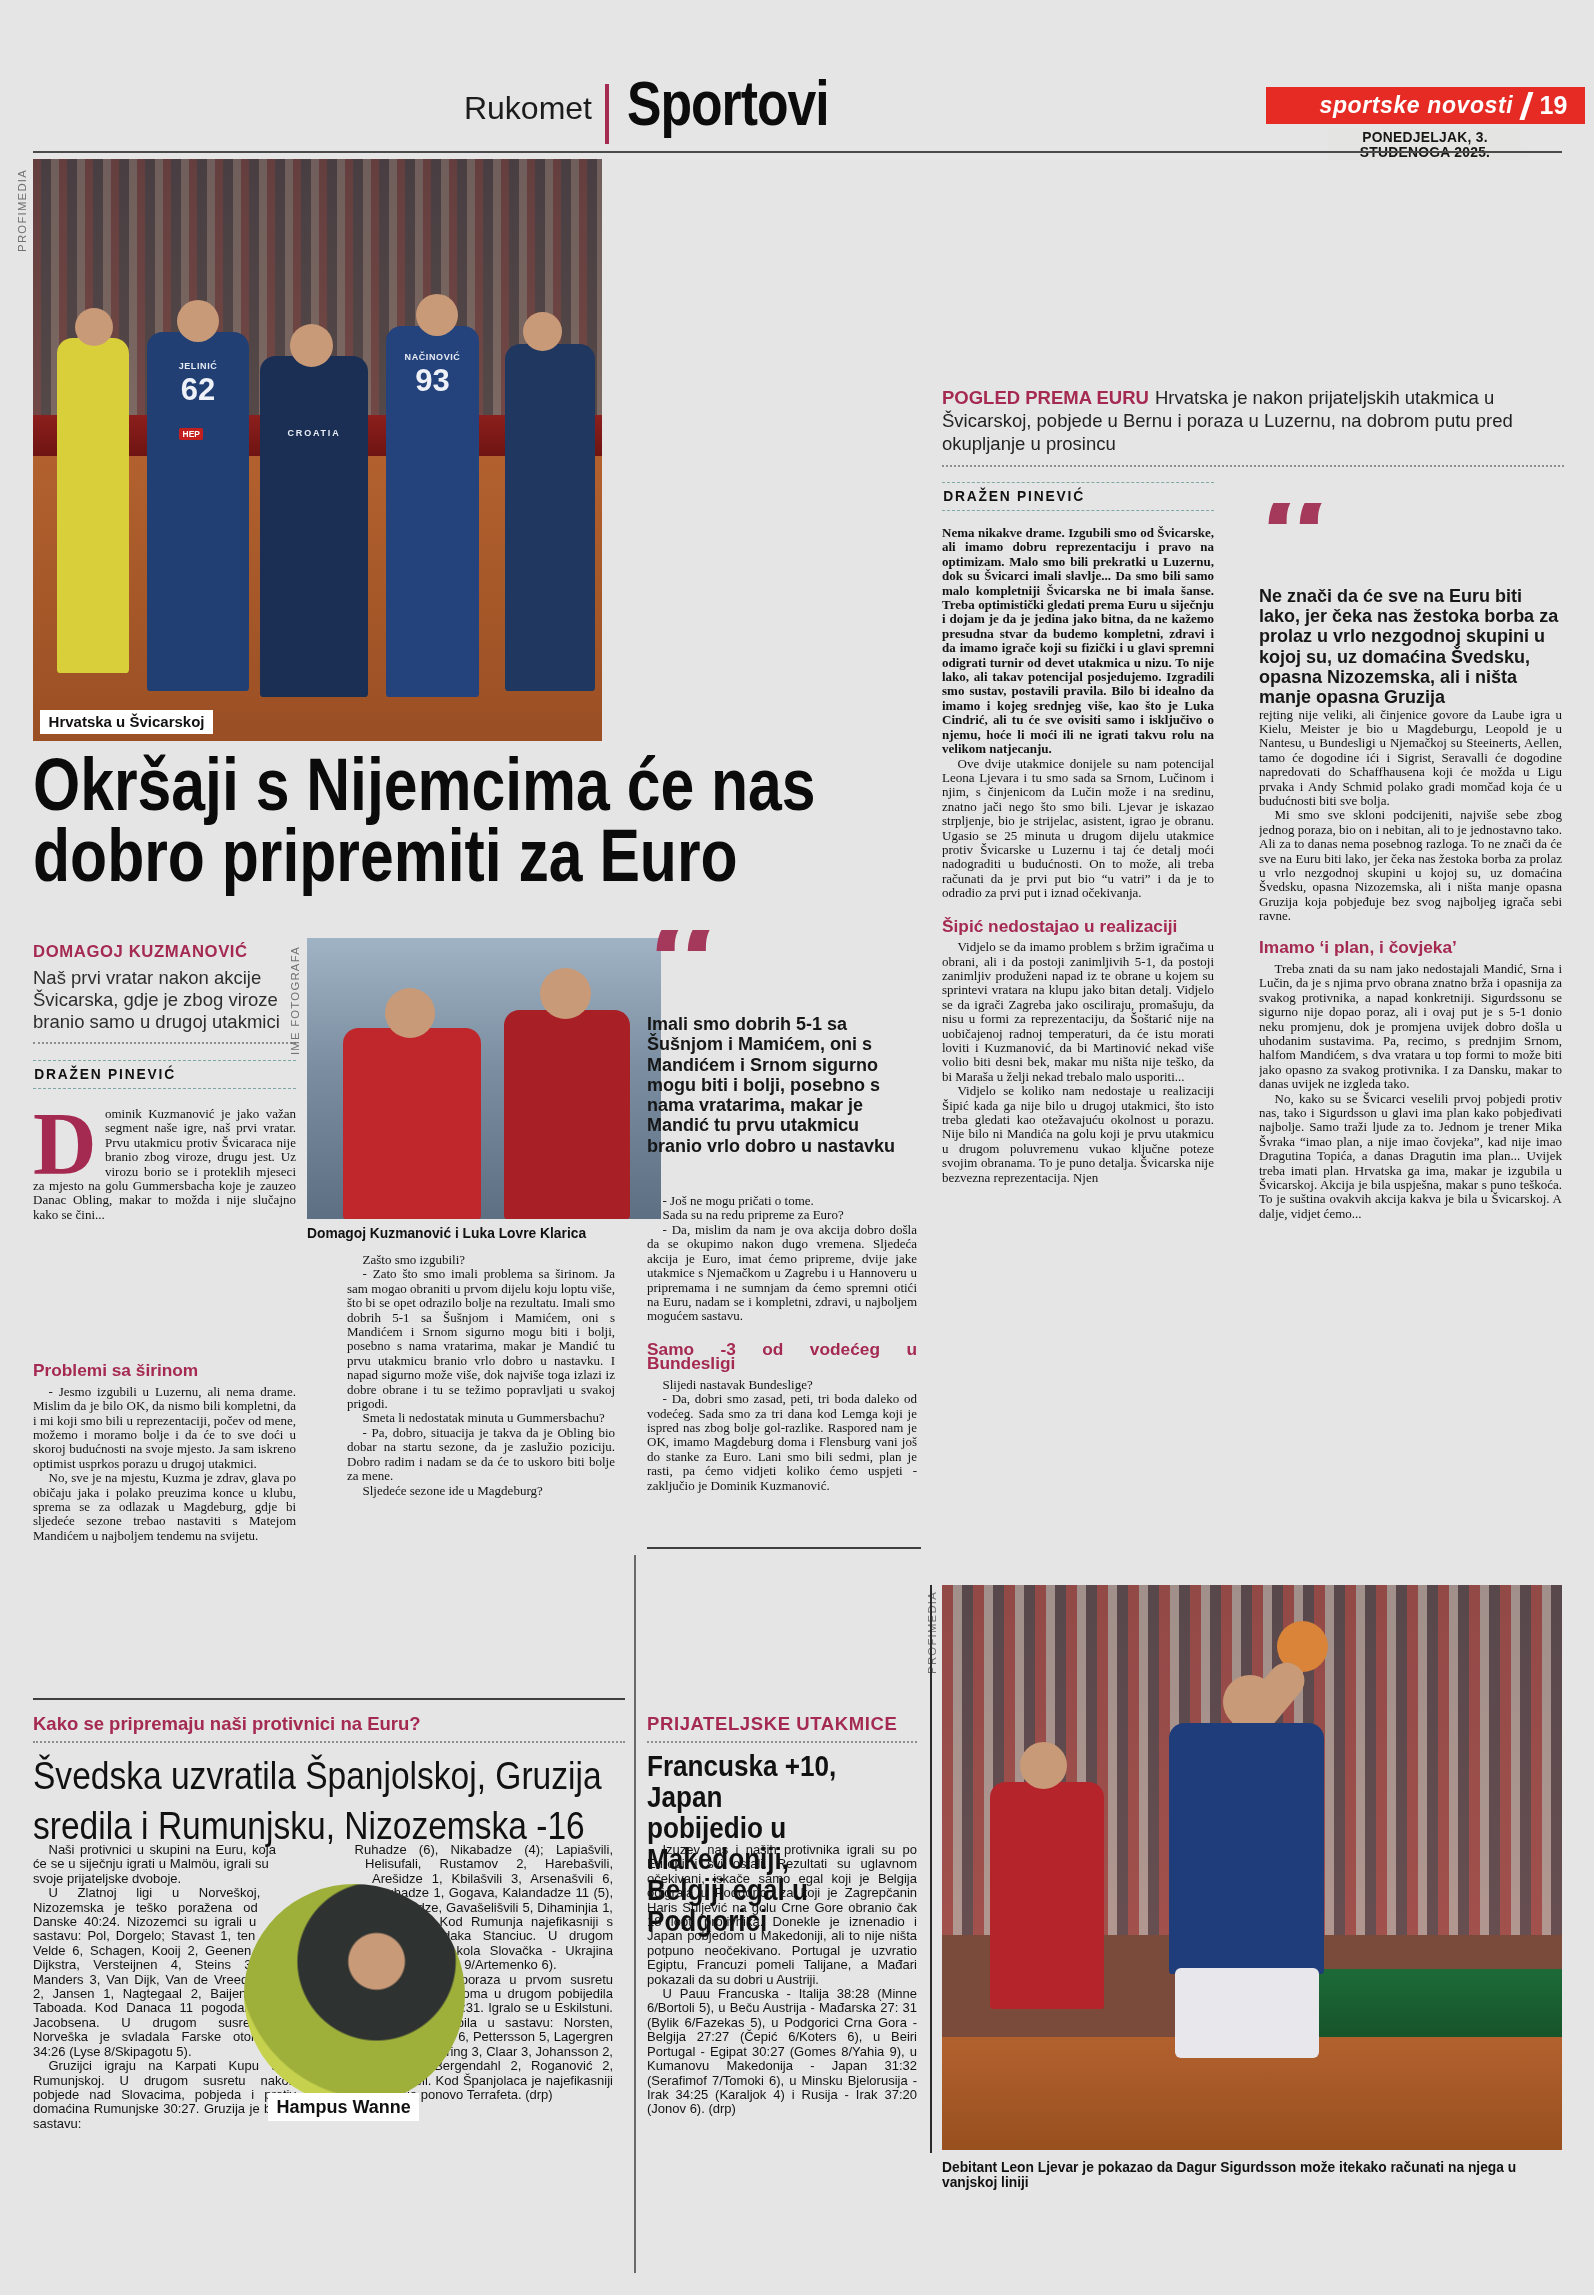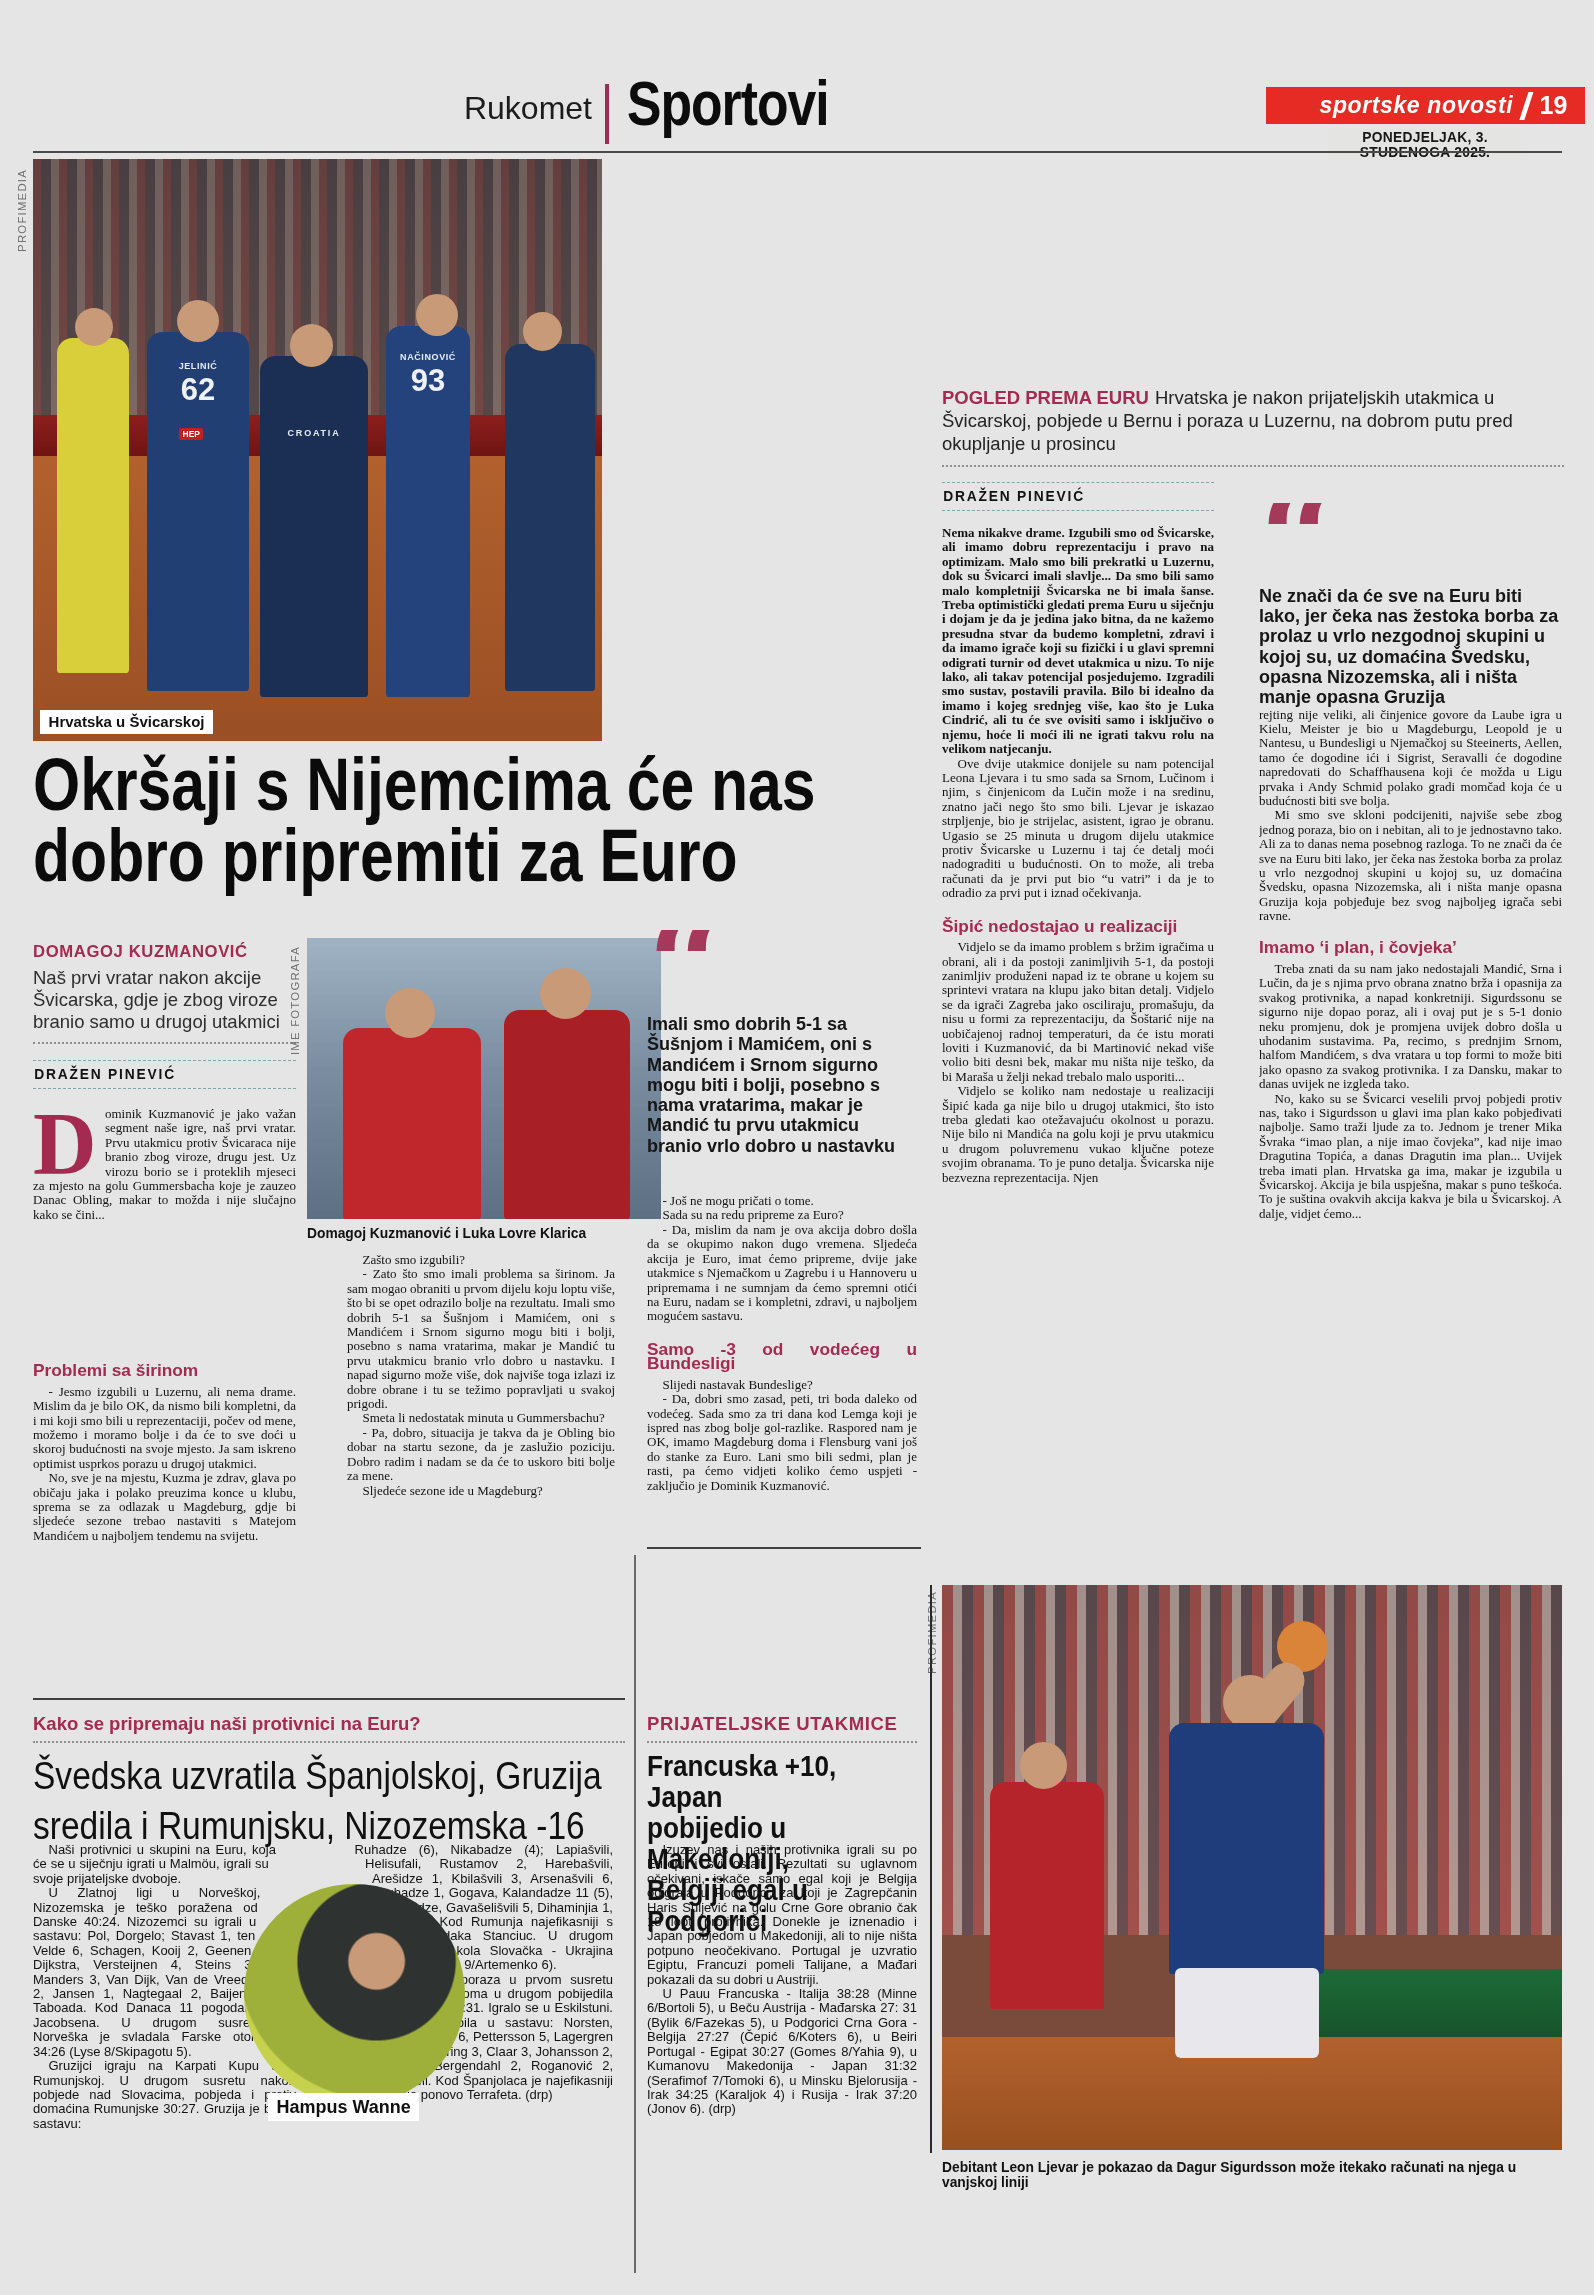--- a/index.html
+++ b/index.html
@@ -78,21 +78,21 @@
     <div class="pl" style="left:114px;top:173px;width:102px;height:359px;background:#223f74;">
       <span class="jname" style="top:29px;">JELINIĆ</span>
       <span class="jnum" style="top:42px;">62</span>
       <span class="chip" style="left:32px;top:96px;">HEP</span>
     </div>
     <div class="head" style="left:144px;top:141px;width:42px;height:42px;"></div>
     <div class="pl" style="left:227px;top:197px;width:108px;height:341px;background:#1b2f55;">
       <span class="jname" style="top:72px;letter-spacing:1.8px;">CROATIA</span>
     </div>
     <div class="head" style="left:257px;top:165px;width:43px;height:43px;"></div>
-    <div class="pl" style="left:353px;top:167px;width:84px;height:371px;background:#24427c;">
+    <div class="pl" style="left:353px;top:167px;width:93px;height:371px;background:#24427c;">
       <span class="jname" style="top:26px;">NAČINOVIĆ</span>
       <span class="jnum" style="top:39px;">93</span>
     </div>
     <div class="head" style="left:383px;top:135px;width:42px;height:42px;"></div>
     <div class="pl" style="left:472px;top:185px;width:90px;height:347px;background:#20375f;"></div>
     <div class="head" style="left:490px;top:153px;width:39px;height:39px;"></div>
     <div class="abs capbox" style="left:7.2px;bottom:7.2px;">Hrvatska u Švicarskoj</div>
   </div>
 
   <div class="abs sans" style="left:33px;top:749px;width:900px;font-weight:bold;font-size:74px;line-height:71px;color:#0b0b0b;">

